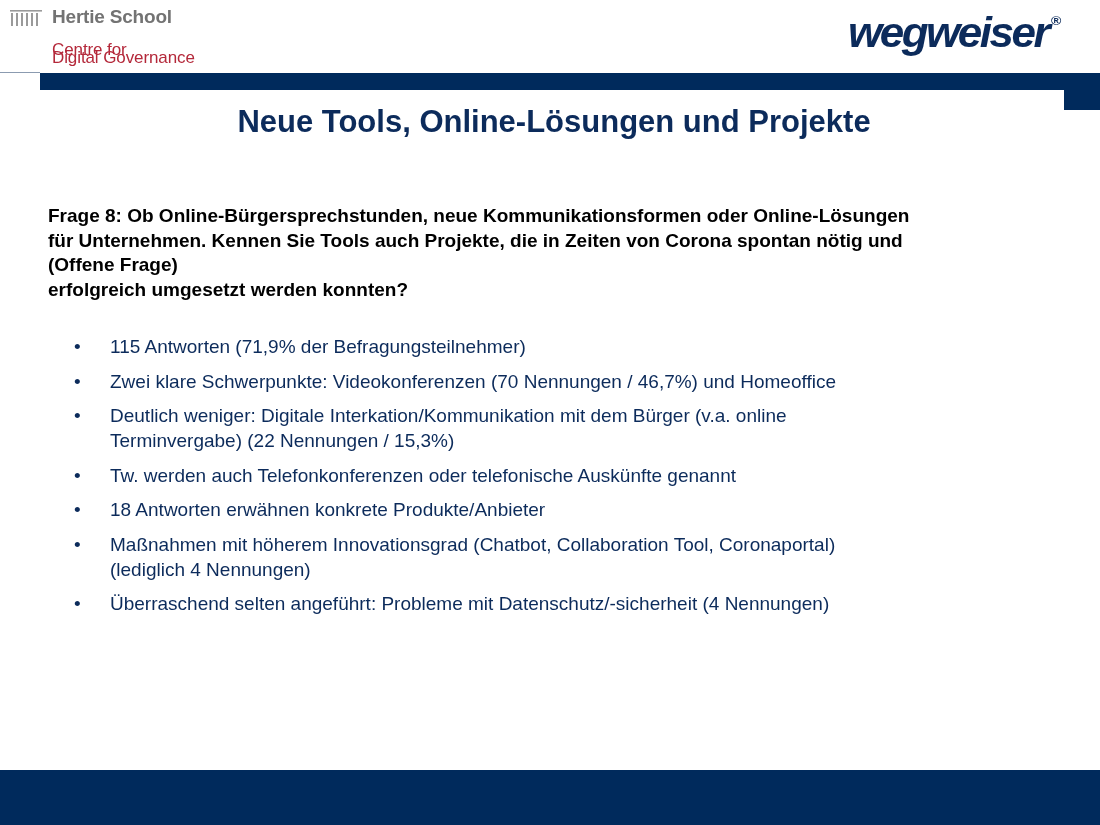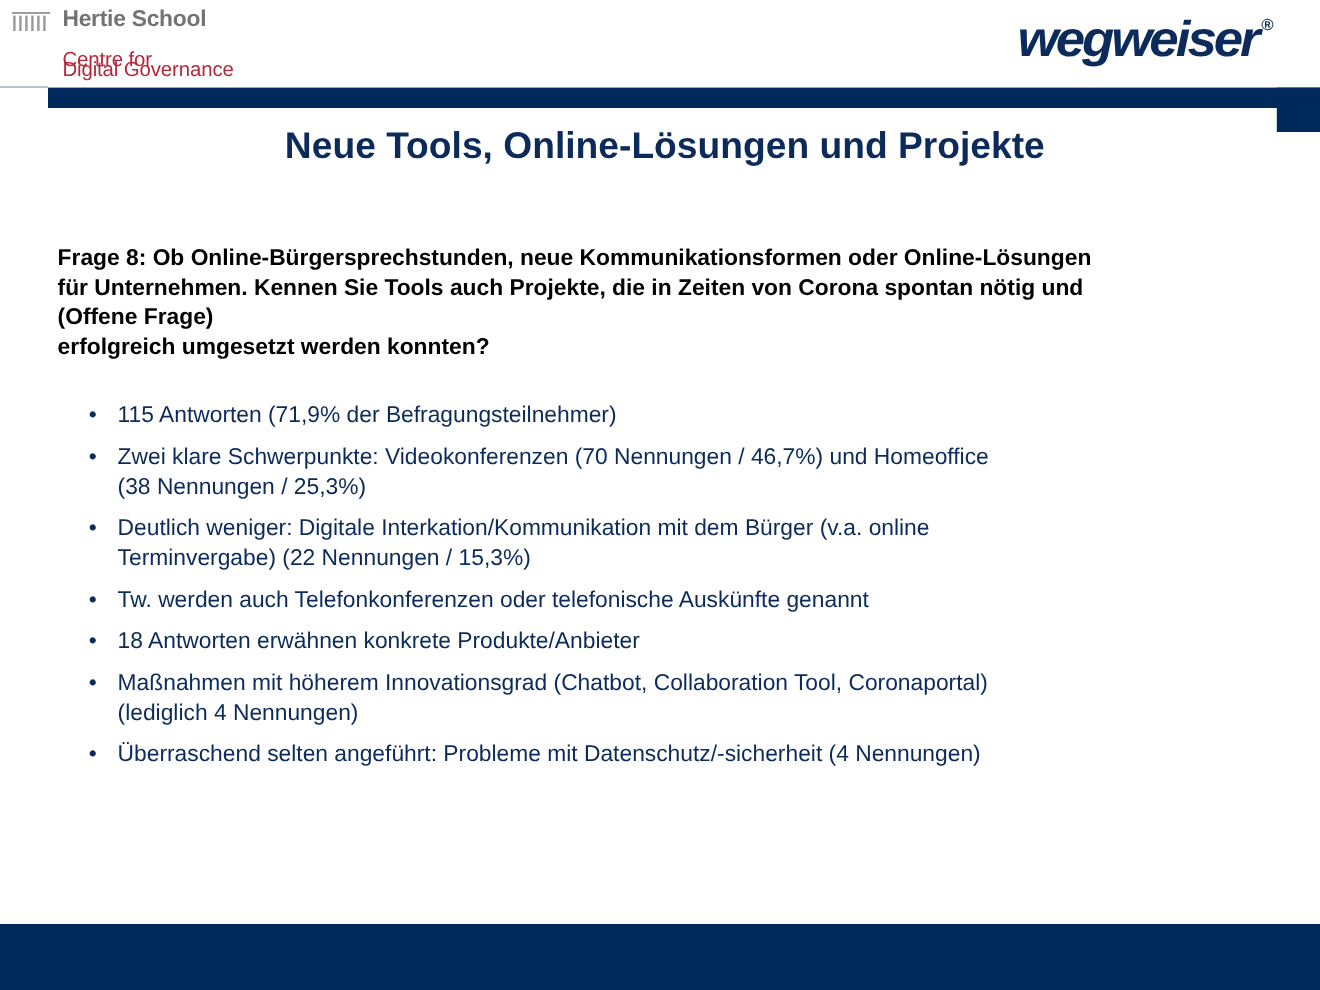--- a/index.html
+++ b/index.html
@@ -134,21 +134,21 @@
       font-size: 19px;
       line-height: 25px;
       color: #0c2b5b;
       margin-bottom: 9.5px;
     }
     .bullet-item .dot {
       position: absolute;
       left: 74px;
       top: 0;
     }
-    .bullet-item .line { display: block; white-space: nowrap; }
+    .bullet-item .line { display: block; white-space: nowrap; margin-left: 12px; }
 
     .footer-band {
       position: absolute;
       left: 0;
       top: 770px;
       width: 1100px;
       height: 55px;
       background: #002a5c;
     }
   </style>
@@ -186,21 +186,20 @@
 </div>
 
 <ul class="bullets">
   <li class="bullet-item">
     <span class="dot">•</span>
     <span class="line">115 Antworten (71,9% der Befragungsteilnehmer)</span>
   </li>
   <li class="bullet-item">
     <span class="dot">•</span>
     <span class="line">Zwei klare Schwerpunkte: Videokonferenzen (70 Nennungen / 46,7%) und Homeoffice</span>
-    <span class="line">(38 Nennungen / 25,3%)</span>
   </li>
   <li class="bullet-item">
     <span class="dot">•</span>
     <span class="line">Deutlich weniger: Digitale Interkation/Kommunikation mit dem Bürger (v.a. online</span>
     <span class="line">Terminvergabe) (22 Nennungen / 15,3%)</span>
   </li>
   <li class="bullet-item">
     <span class="dot">•</span>
     <span class="line">Tw. werden auch Telefonkonferenzen oder telefonische Auskünfte genannt</span>
   </li>

